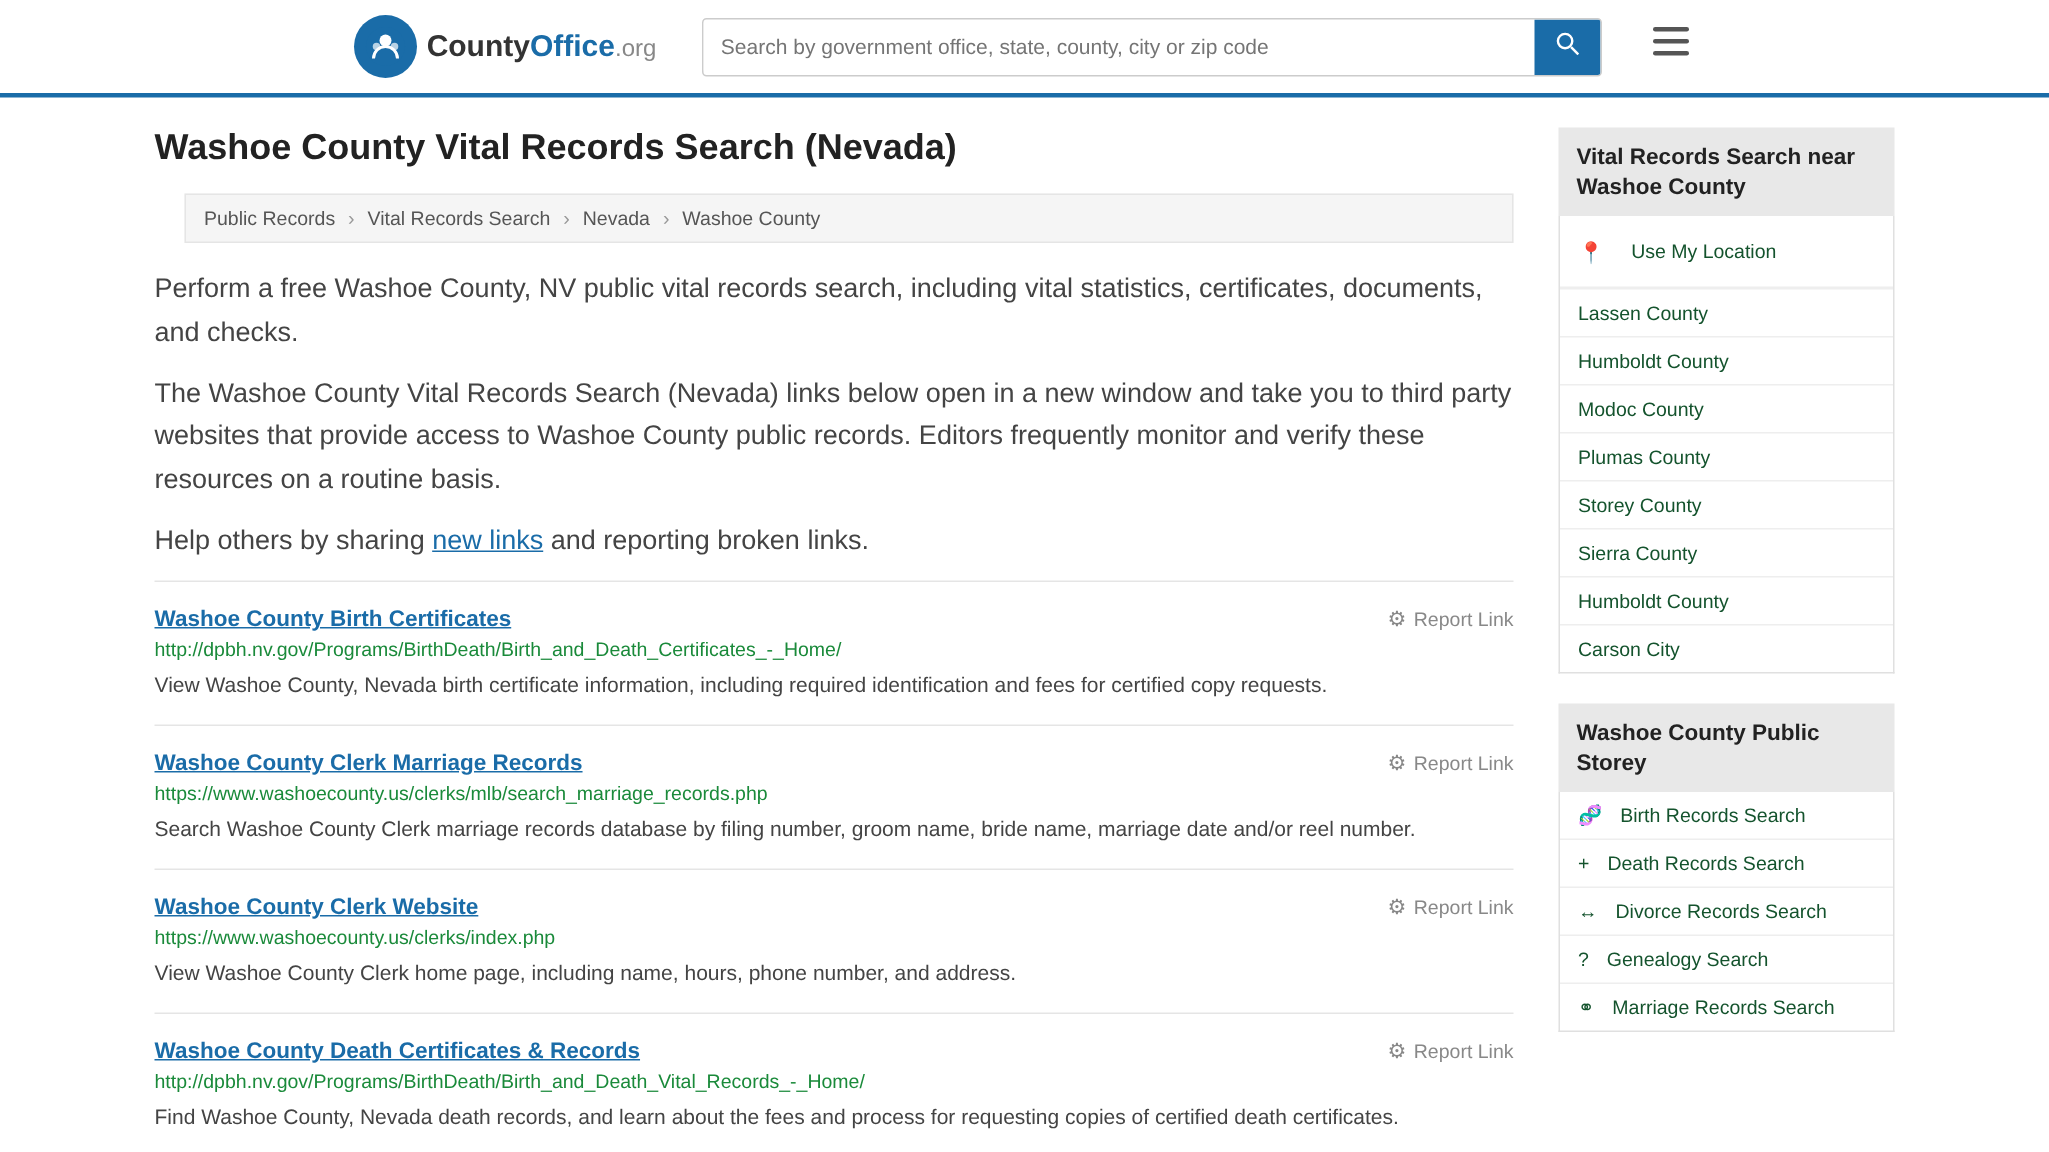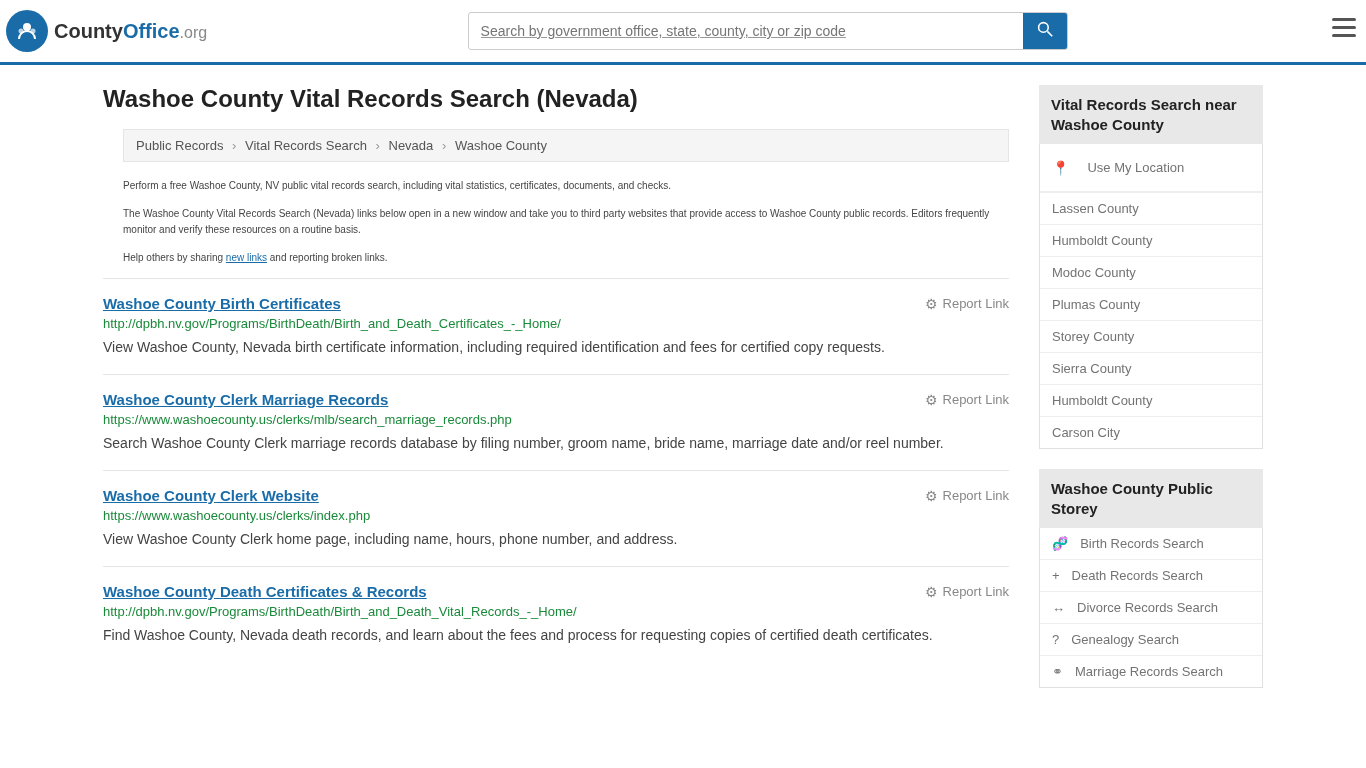--- a/index.html
+++ b/index.html
@@ -2,24 +2,24 @@
 <html><head>
   <meta charset="utf-8">
   <style>
     * { margin: 0; padding: 0; box-sizing: border-box; }
     body { font-family: Arial, sans-serif; font-size: 14px; color: #333; background: #fff; }
 
     
     #header {
       background: #fff;
       border-bottom: 3px solid #1a6ca8;
-      padding: 10px 6px;
-      display: flex;
-      align-items: center;
-      justify-content: space-between;
+      padding: 10px 16px;
+      display: flex;
+      align-items: center;
+      justify-content: center;
     }
     #logo-area {
       display: flex;
       align-items: center;
       gap: 6px;
     }
     #logo-circle {
       width: 42px;
       height: 42px;
       background: #1a6ca8;
@@ -48,21 +48,20 @@
       border-radius: 3px;
       overflow: hidden;
     }
     #search-input {
       flex: 1;
       padding: 8px 12px;
       border: none;
       outline: none;
       font-size: 14px;
       color: #999;
-      text-decoration: underline;
     }
     #search-btn {
       background: #1a6ca8;
       border: none;
       padding: 8px 14px;
       cursor: pointer;
       color: #fff;
       font-size: 16px;
     }
     #menu-btn {
@@ -108,22 +107,21 @@
       text-decoration: none;
     }
     #breadcrumb span {
       margin: 0 5px;
       color: #999;
     }
     .intro-text {
       color: #444;
       line-height: 1.6;
       margin-bottom: 12px;
-      font-size: 10px;
-      margin-left: 20px;
+      font-size: 18px;
     }
     .intro-text a {
       color: #1a6ca8;
       text-decoration: underline;
     }
 
     
     .record-card {
       border-top: 1px solid #e5e5e5;
       padding: 16px 0;
@@ -189,21 +187,21 @@
     }
     .sidebar-list li {
       border-bottom: 1px solid #eee;
     }
     .sidebar-list li:last-child {
       border-bottom: none;
     }
     .sidebar-list a {
       display: block;
       padding: 8px 12px;
-      color: #737373;
+      color: #14532d;
       text-decoration: none;
       font-size: 13px;
     }
     .sidebar-location-item {
       display: flex;
       align-items: center;
       gap: 6px;
       padding: 8px 12px;
       border-bottom: 1px solid #eee;
     }

